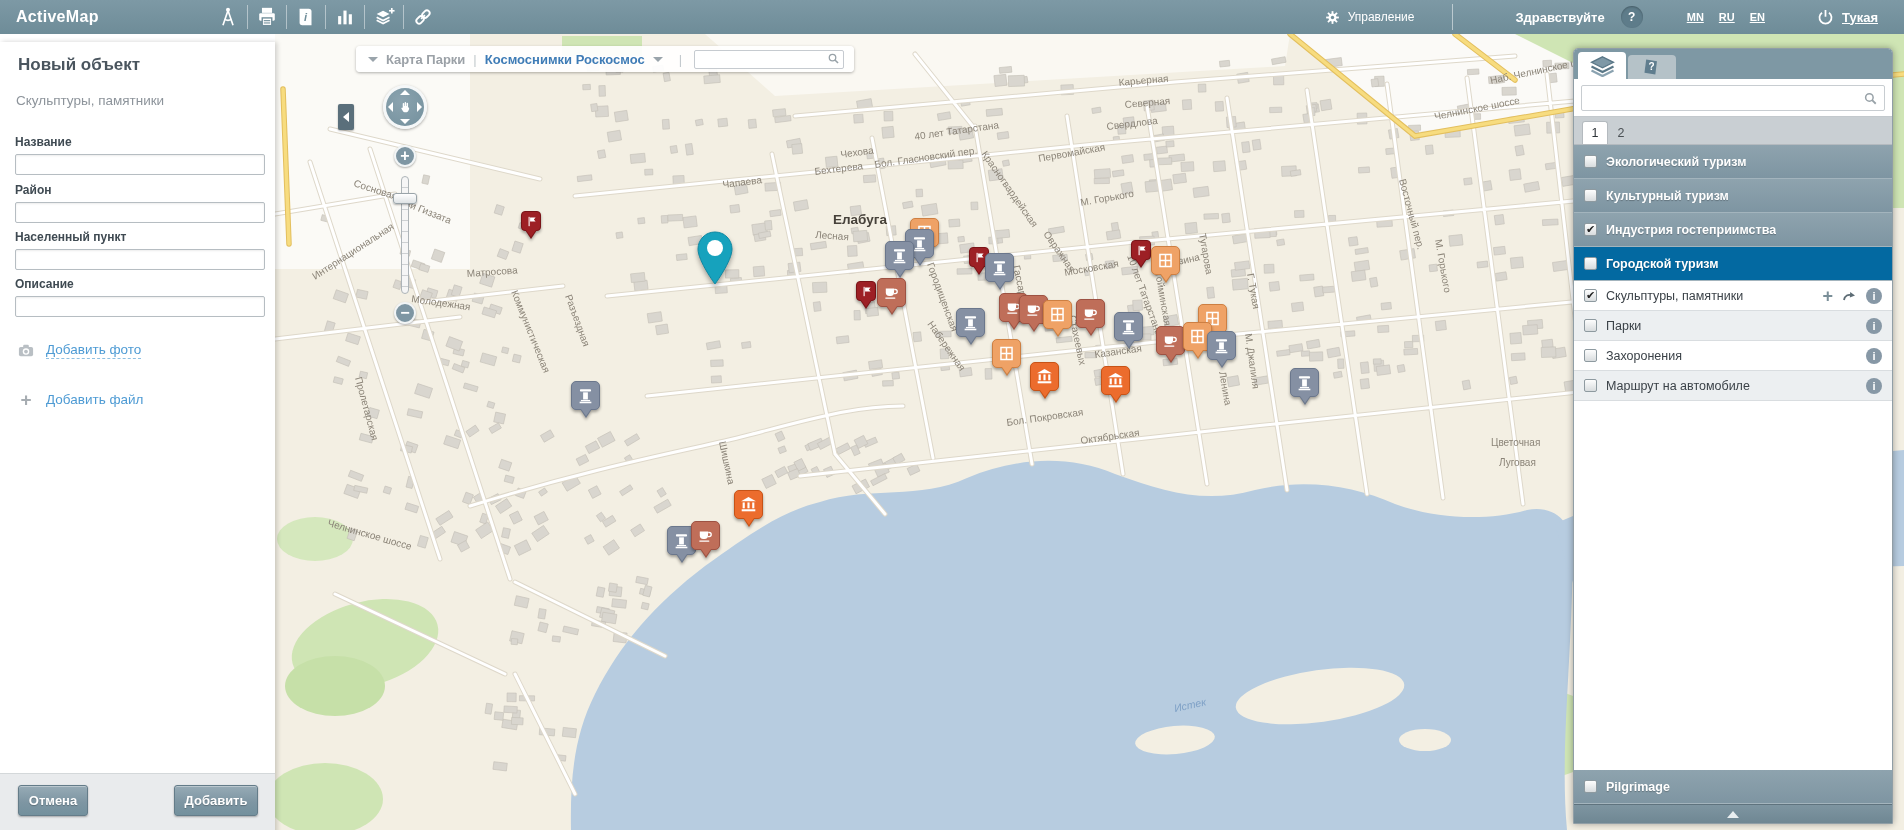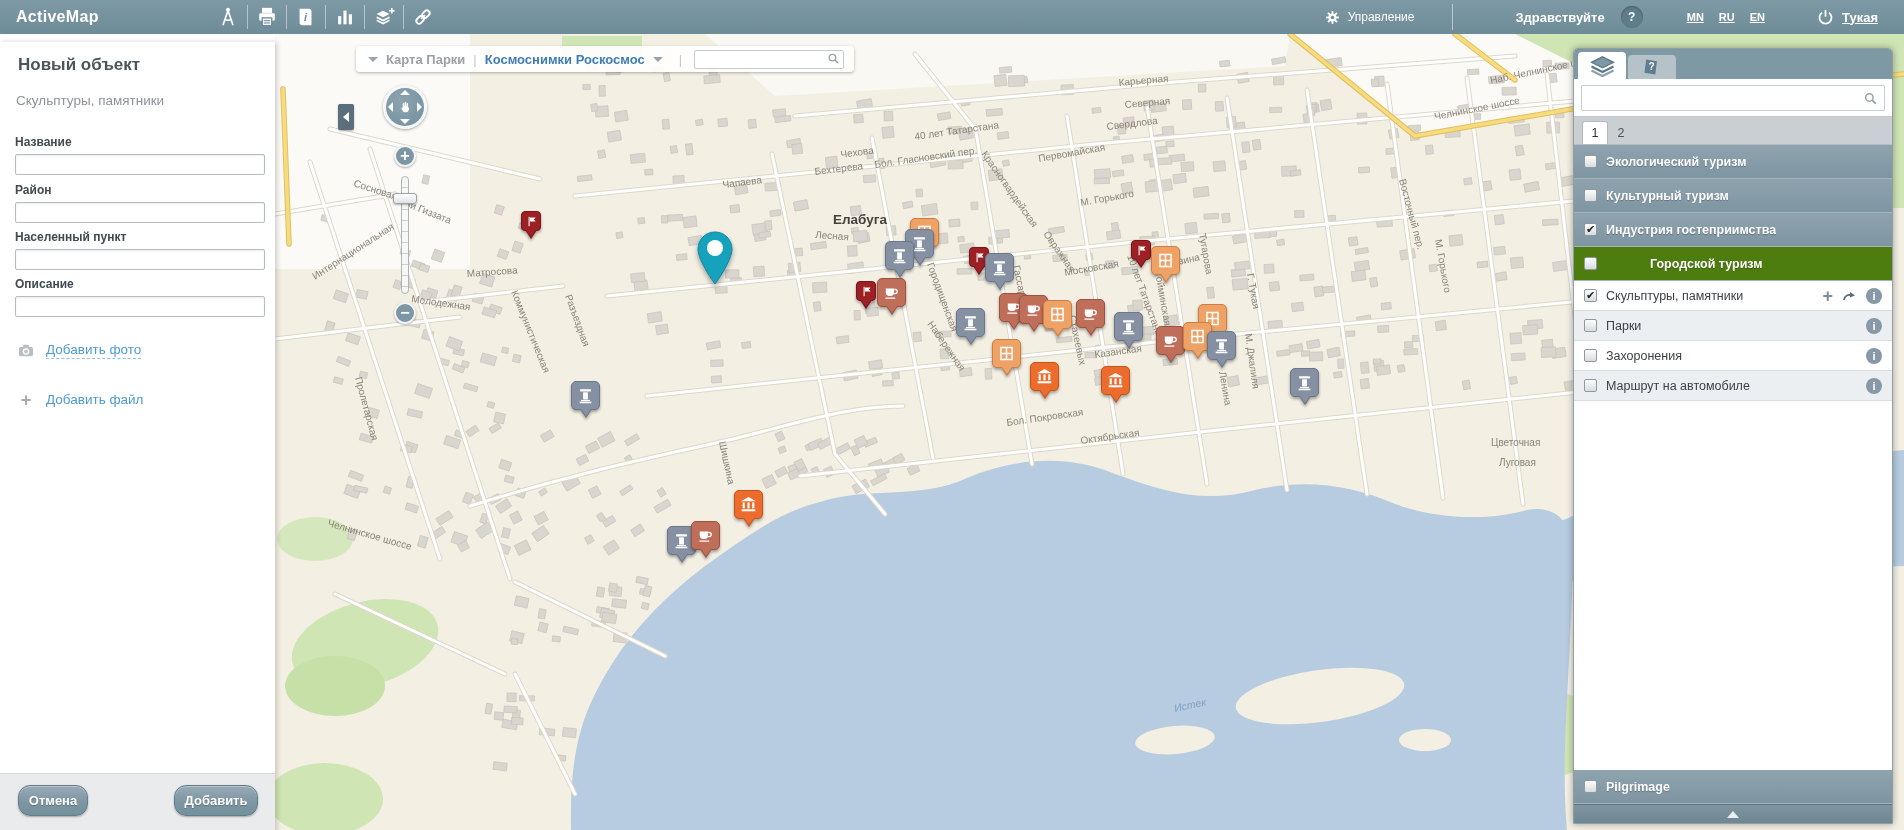--- a/index.html
+++ b/index.html
@@ -34,21 +34,21 @@
   .sb-subtitle { position:absolute; left:16px; top:51px; font-size:13.5px; color:#8d949b; }
   .f-label { position:absolute; left:15px; font-size:12px; font-weight:bold; color:#3f4a52; }
   .f-input { position:absolute; left:15px; width:250px; height:21px; border:1px solid #b6bdc2;
     border-radius:2px; background:#fff; box-shadow:inset 0 1px 2px rgba(0,0,0,.08); font-size:12px; padding:0 4px; }
   .add-link { position:absolute; display:flex; align-items:center; cursor:pointer; }
   .add-link svg { width:22px; height:17px; margin-right:9px; }
   .add-link .plus-glyph { width:22px; text-align:center; font-size:19px; font-weight:bold; color:#a7adb2; margin-right:9px; line-height:17px; }
   .add-link span.lnk { color:#4e9bd4; font-size:13.5px; }
   .add-link span.dashed { border-bottom:1px dashed #8fc0e2; padding-bottom:1px; }
   .sb-footer { position:absolute; left:0; bottom:0; width:275px; height:65px; background:#e9ebed; border-top:1px solid #d4d8da; }
-  .btn { position:absolute; top:11px; height:31px; border:1px solid #647c89; border-radius:12px;
+  .btn { position:absolute; top:11px; height:31px; border:1px solid #647c89; border-radius:3px;
     background:linear-gradient(#97abb6,#7e96a3 55%,#73909d); color:#fff; font-size:13px; font-weight:bold;
     font-family:inherit; cursor:pointer; box-shadow:0 1px 2px rgba(0,0,0,.3), inset 0 1px 0 rgba(255,255,255,.35);
     text-shadow:0 1px 1px rgba(0,0,0,.25); }
   .btn-cancel { left:18px; width:70px; }
   .btn-submit { left:174px; width:84px; }
 
   
   .map { position:absolute; left:275px; top:34px; width:1629px; height:796px; background:#f3efe3; overflow:hidden; cursor:grab; }
   .map svg.base { position:absolute; left:0; top:0; }
   .slabel { fill:#8b8478; font-size:10px; font-family:"Liberation Sans","DejaVu Sans",sans-serif; }
@@ -118,21 +118,21 @@
   .ptab.inactive svg { width:20px; height:20px; }
   .psearch { height:38px; background:#fff; padding:6px 7px; border-bottom:1px solid #c3c9cd; position:relative; }
   .psearch input { width:100%; height:26px; border:1px solid #c8cdd1; border-radius:2px; font-size:12.5px; padding:0 26px 0 6px; }
   .psearch svg { position:absolute; right:14px; top:12px; width:15px; height:15px; }
   .pagetabs { height:28px; background:#c9cfd3; border-bottom:1px solid #b4babf; display:flex; align-items:flex-end; padding-left:8px; }
   .pagetab { width:26px; height:23px; font-size:12.5px; display:flex; align-items:center; justify-content:center;
     color:#4a5054; cursor:pointer; border-radius:3px 3px 0 0; }
   .pagetab.active { background:#fff; color:#2e3338; border:1px solid #b4babf; border-bottom:none; }
   .group-row { height:34px; background:linear-gradient(#8ea3ae,#7e95a2); border-bottom:1px solid #a3b4bd;
     display:flex; align-items:center; padding:0 10px; cursor:pointer; }
-  .group-row.expanded { background:#4d7c0f;gap:44px; }
+  .group-row.expanded { background:#0369a1; }
   .group-row .glabel { color:#fff; font-size:12.5px; font-weight:bold; margin-left:9px;
     text-shadow:0 1px 1px rgba(0,0,0,.25); white-space:nowrap; overflow:hidden; }
   .cb { width:13px; height:13px; min-width:13px; background:linear-gradient(#fdfdfd,#d8dcde);
     border:1px solid #8e9aa0; border-radius:2px; display:flex; align-items:center; justify-content:center;
     font-size:11px; font-weight:bold; color:#222; cursor:pointer; }
   .cb.checked::after { content:"\2714"; line-height:11px; }
   .layer-row { height:30px; background:#fff; border-bottom:1px solid #d9dde0; display:flex; align-items:center; padding:0 10px; }
   .layer-row.alt { background:#eceff1; }
   .layer-row .llabel { color:#3b4248; font-size:12.5px; margin-left:9px; white-space:nowrap; overflow:hidden; flex:1; }
   .act-plus { font-size:18px; font-weight:bold; color:#7a8f98; margin-right:9px; cursor:pointer; line-height:16px; }

